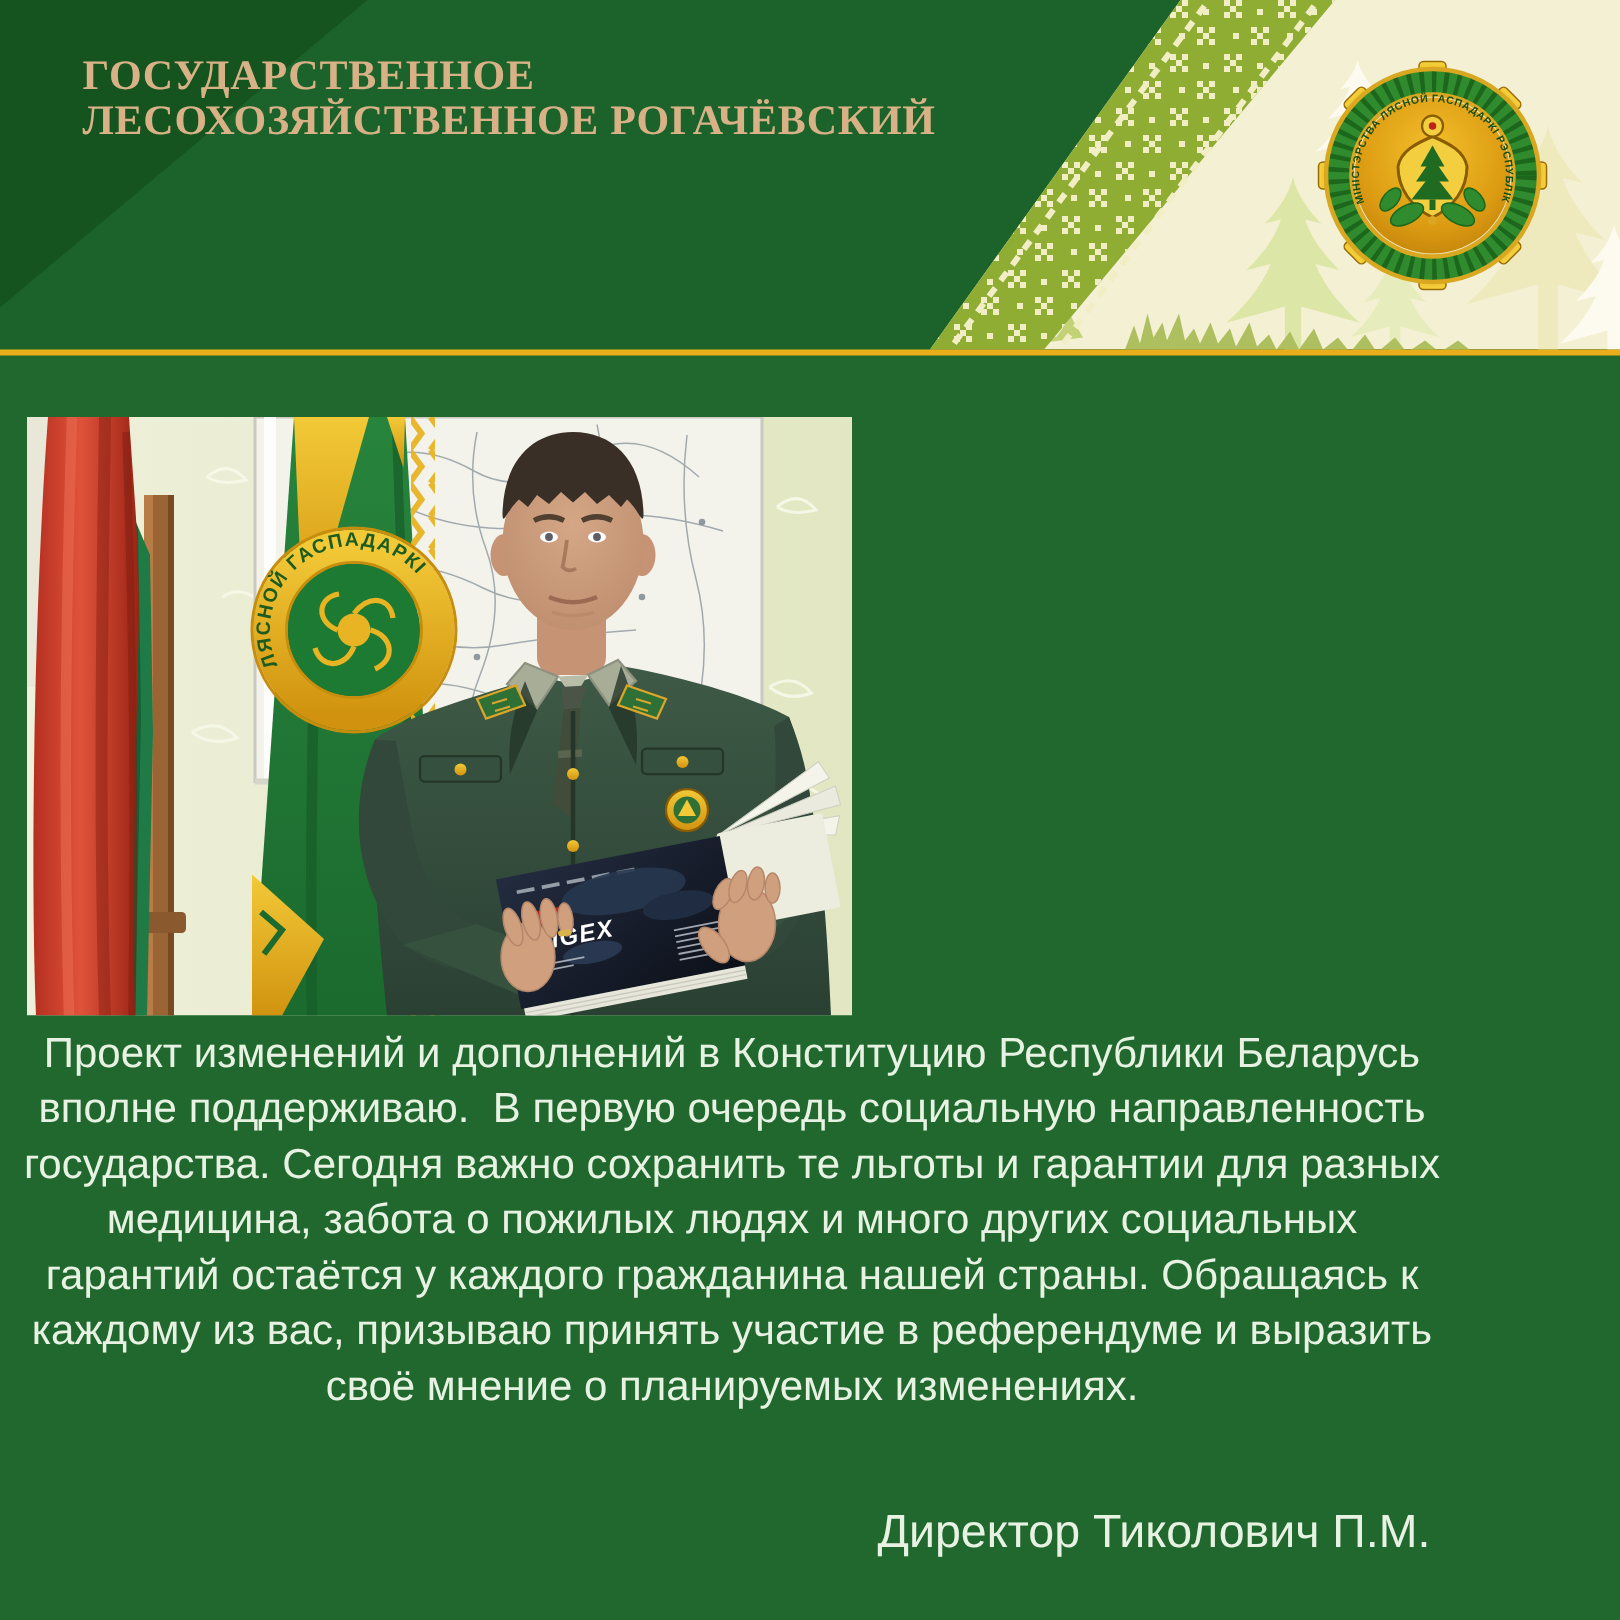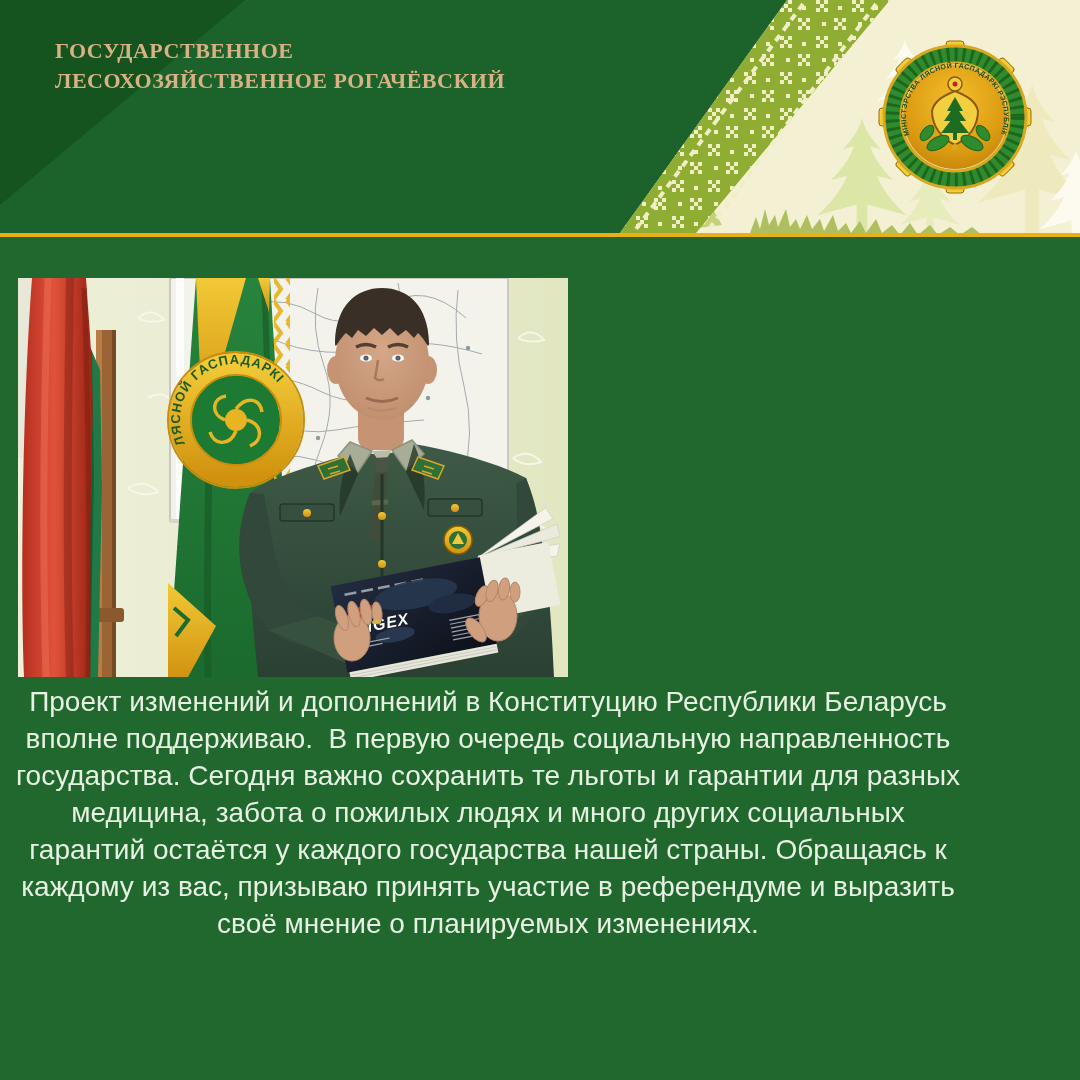--- a/index.html
+++ b/index.html
@@ -9,21 +9,21 @@
   }
   
   .header{position:absolute;left:0;top:0;width:1080px;height:233px;background:#1c632b;}
   .header-dark-wedge{
     position:absolute;left:0;top:0;width:300px;height:233px;
     background:#15541f;clip-path:polygon(0 0,245px 0,0 205px);
   }
   .org-type{
     position:absolute;left:55px;top:36px;z-index:5;
     color:#d8b286;font-family:"Liberation Serif",serif;font-weight:bold;
-    font-size:22px;line-height:30px;letter-spacing:.5px;white-space:pre;
+    font-size:28px;line-height:30px;letter-spacing:.5px;white-space:pre;
   }
   .org-name{
     position:absolute;left:55px;top:146px;z-index:5;
     color:#d8b286;font-family:"Liberation Serif",serif;font-weight:bold;
     font-size:35px;letter-spacing:1px;white-space:nowrap;
   }
   .deco-svg{position:absolute;right:0;top:0;}
   .gold-line{position:absolute;left:0;top:233px;width:1080px;height:4px;background:#e9af1b;z-index:6;}
   
   .photo{position:absolute;left:18px;top:278px;z-index:4;}
@@ -365,19 +365,20 @@
         <ellipse cx="458" cy="352" rx="7" ry="14" transform="rotate(-38 458 352)"></ellipse>
       </g>
     </g>
   </svg>
 
   <div class="quote">
     <div class="quote-line">Проект изменений и дополнений в Конституцию Республики Беларусь</div>
     <div class="quote-line">вполне поддерживаю.  В первую очередь социальную направленность</div>
     <div class="quote-line">государства. Сегодня важно сохранить те льготы и гарантии для разных</div>
     <div class="quote-line">медицина, забота о пожилых людях и много других социальных</div>
-    <div class="quote-line">гарантий остаётся у каждого государства нашей страны. Обращаясь к</div>
+    <div class="quote-line">гарантий остаётся у каждого гражданина нашей страны. Обращаясь к</div>
     <div class="quote-line">каждому из вас, призываю принять участие в референдуме и выразить</div>
     <div class="quote-line">своё мнение о планируемых изменениях.</div>
   </div>
 
+  <div class="signature">Директор Тиколович П.М.</div>
 
 </div>
 
 </body></html>

